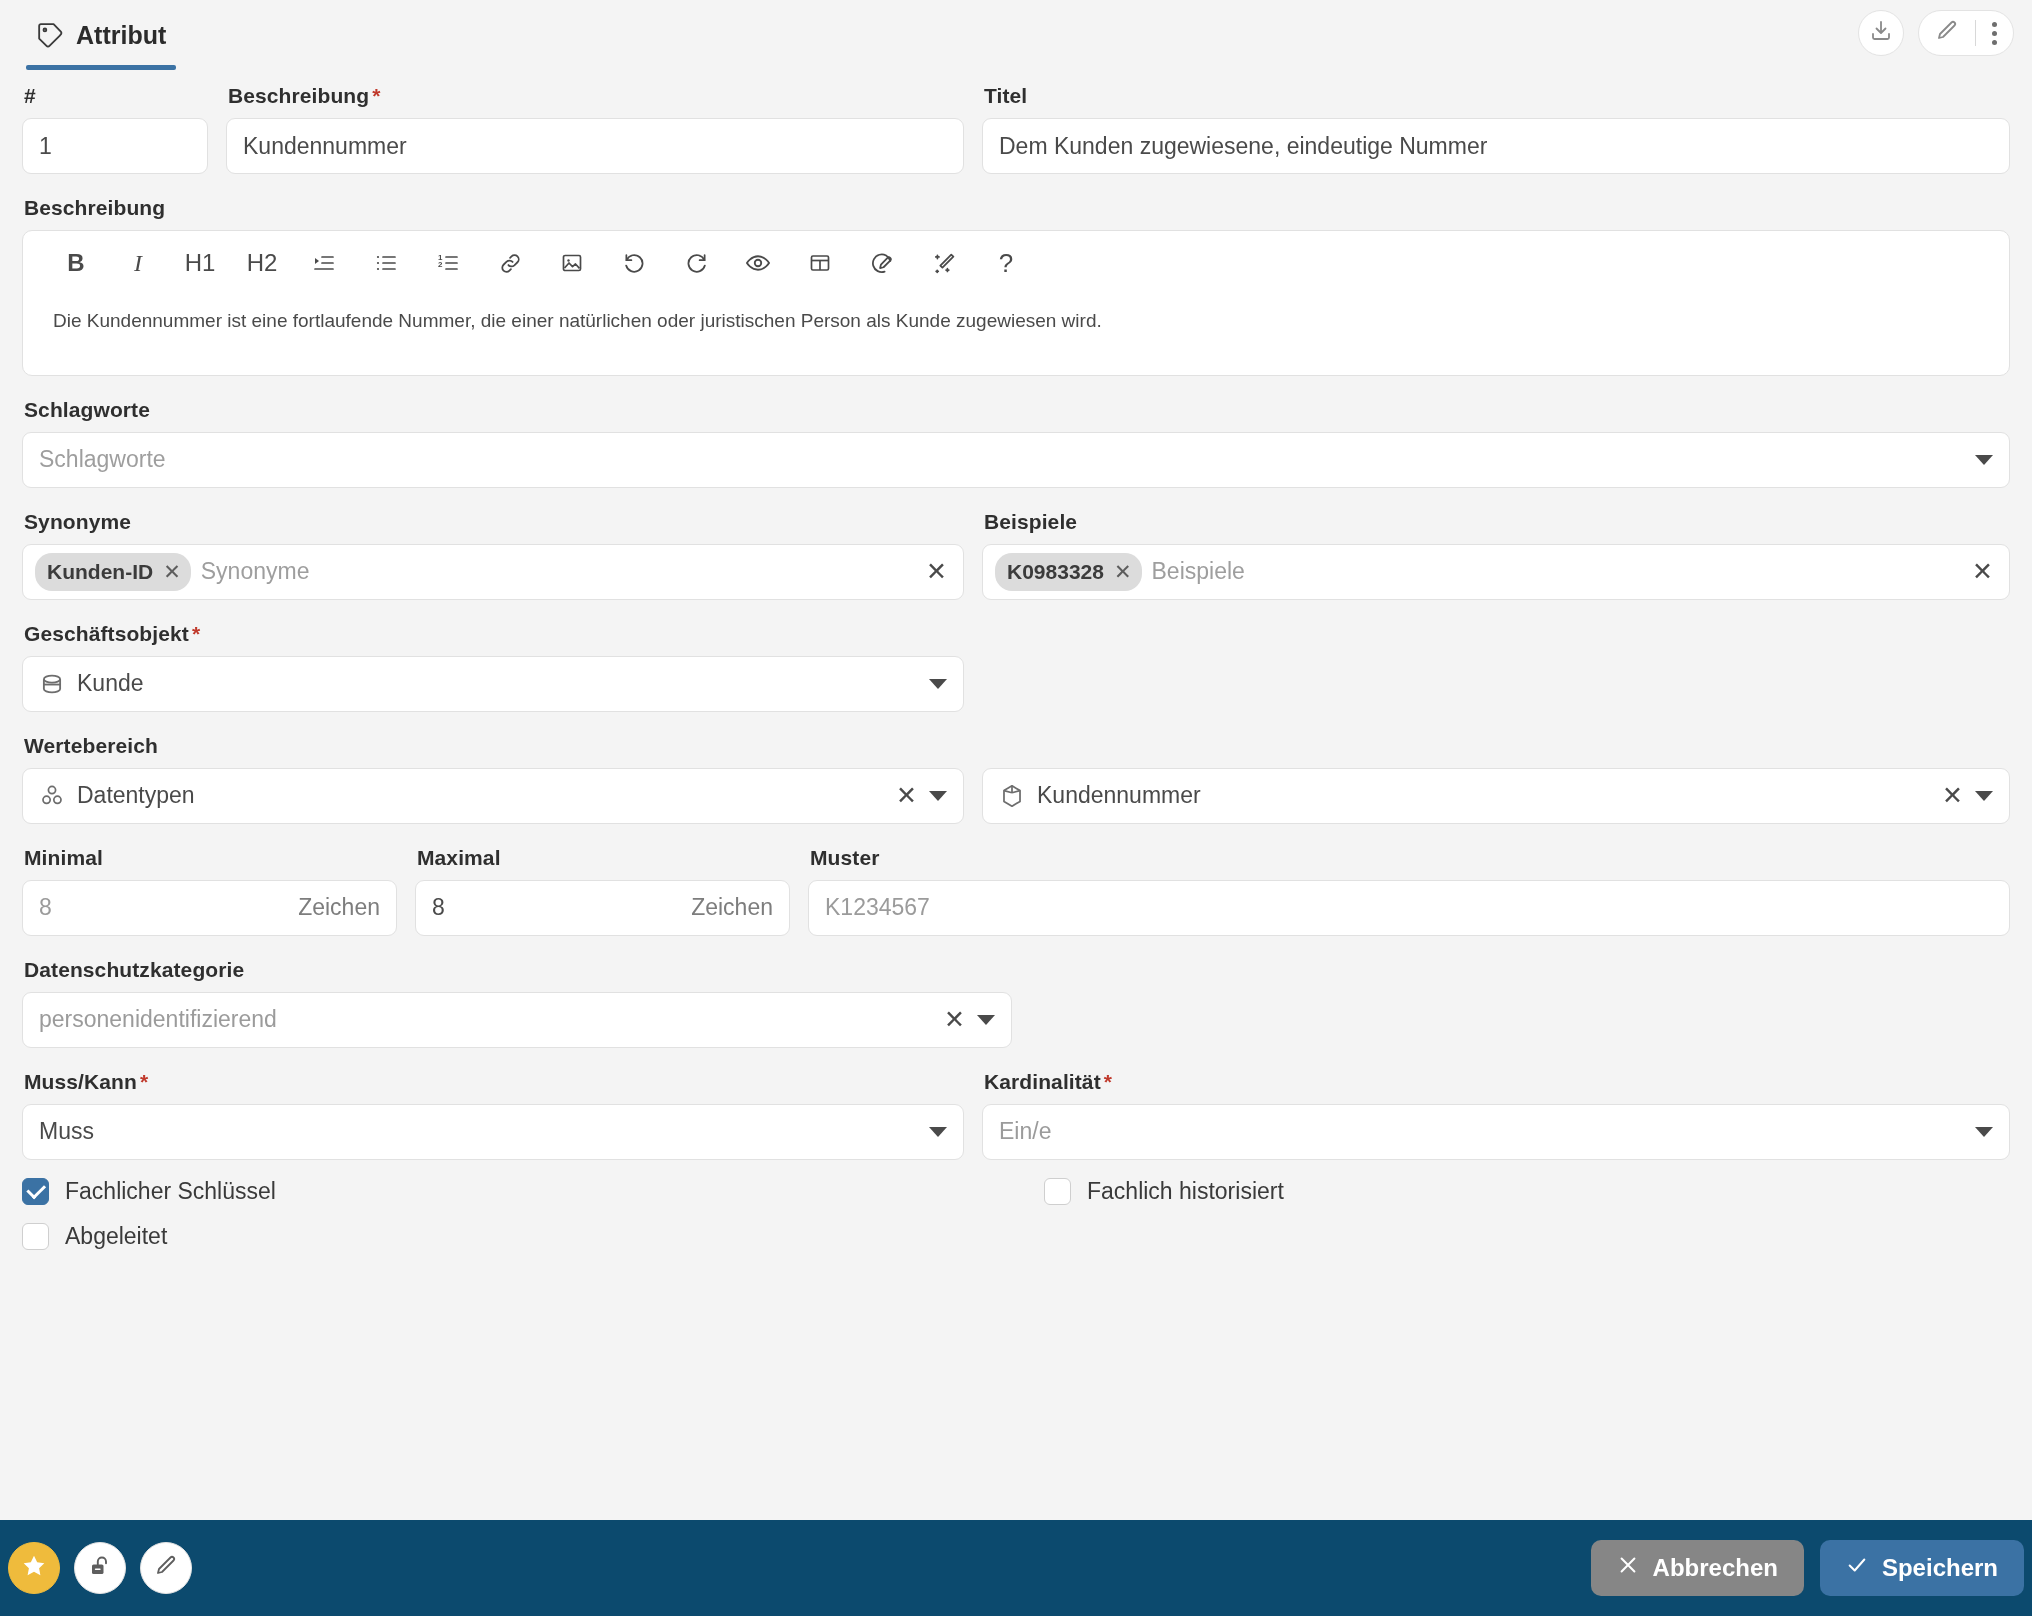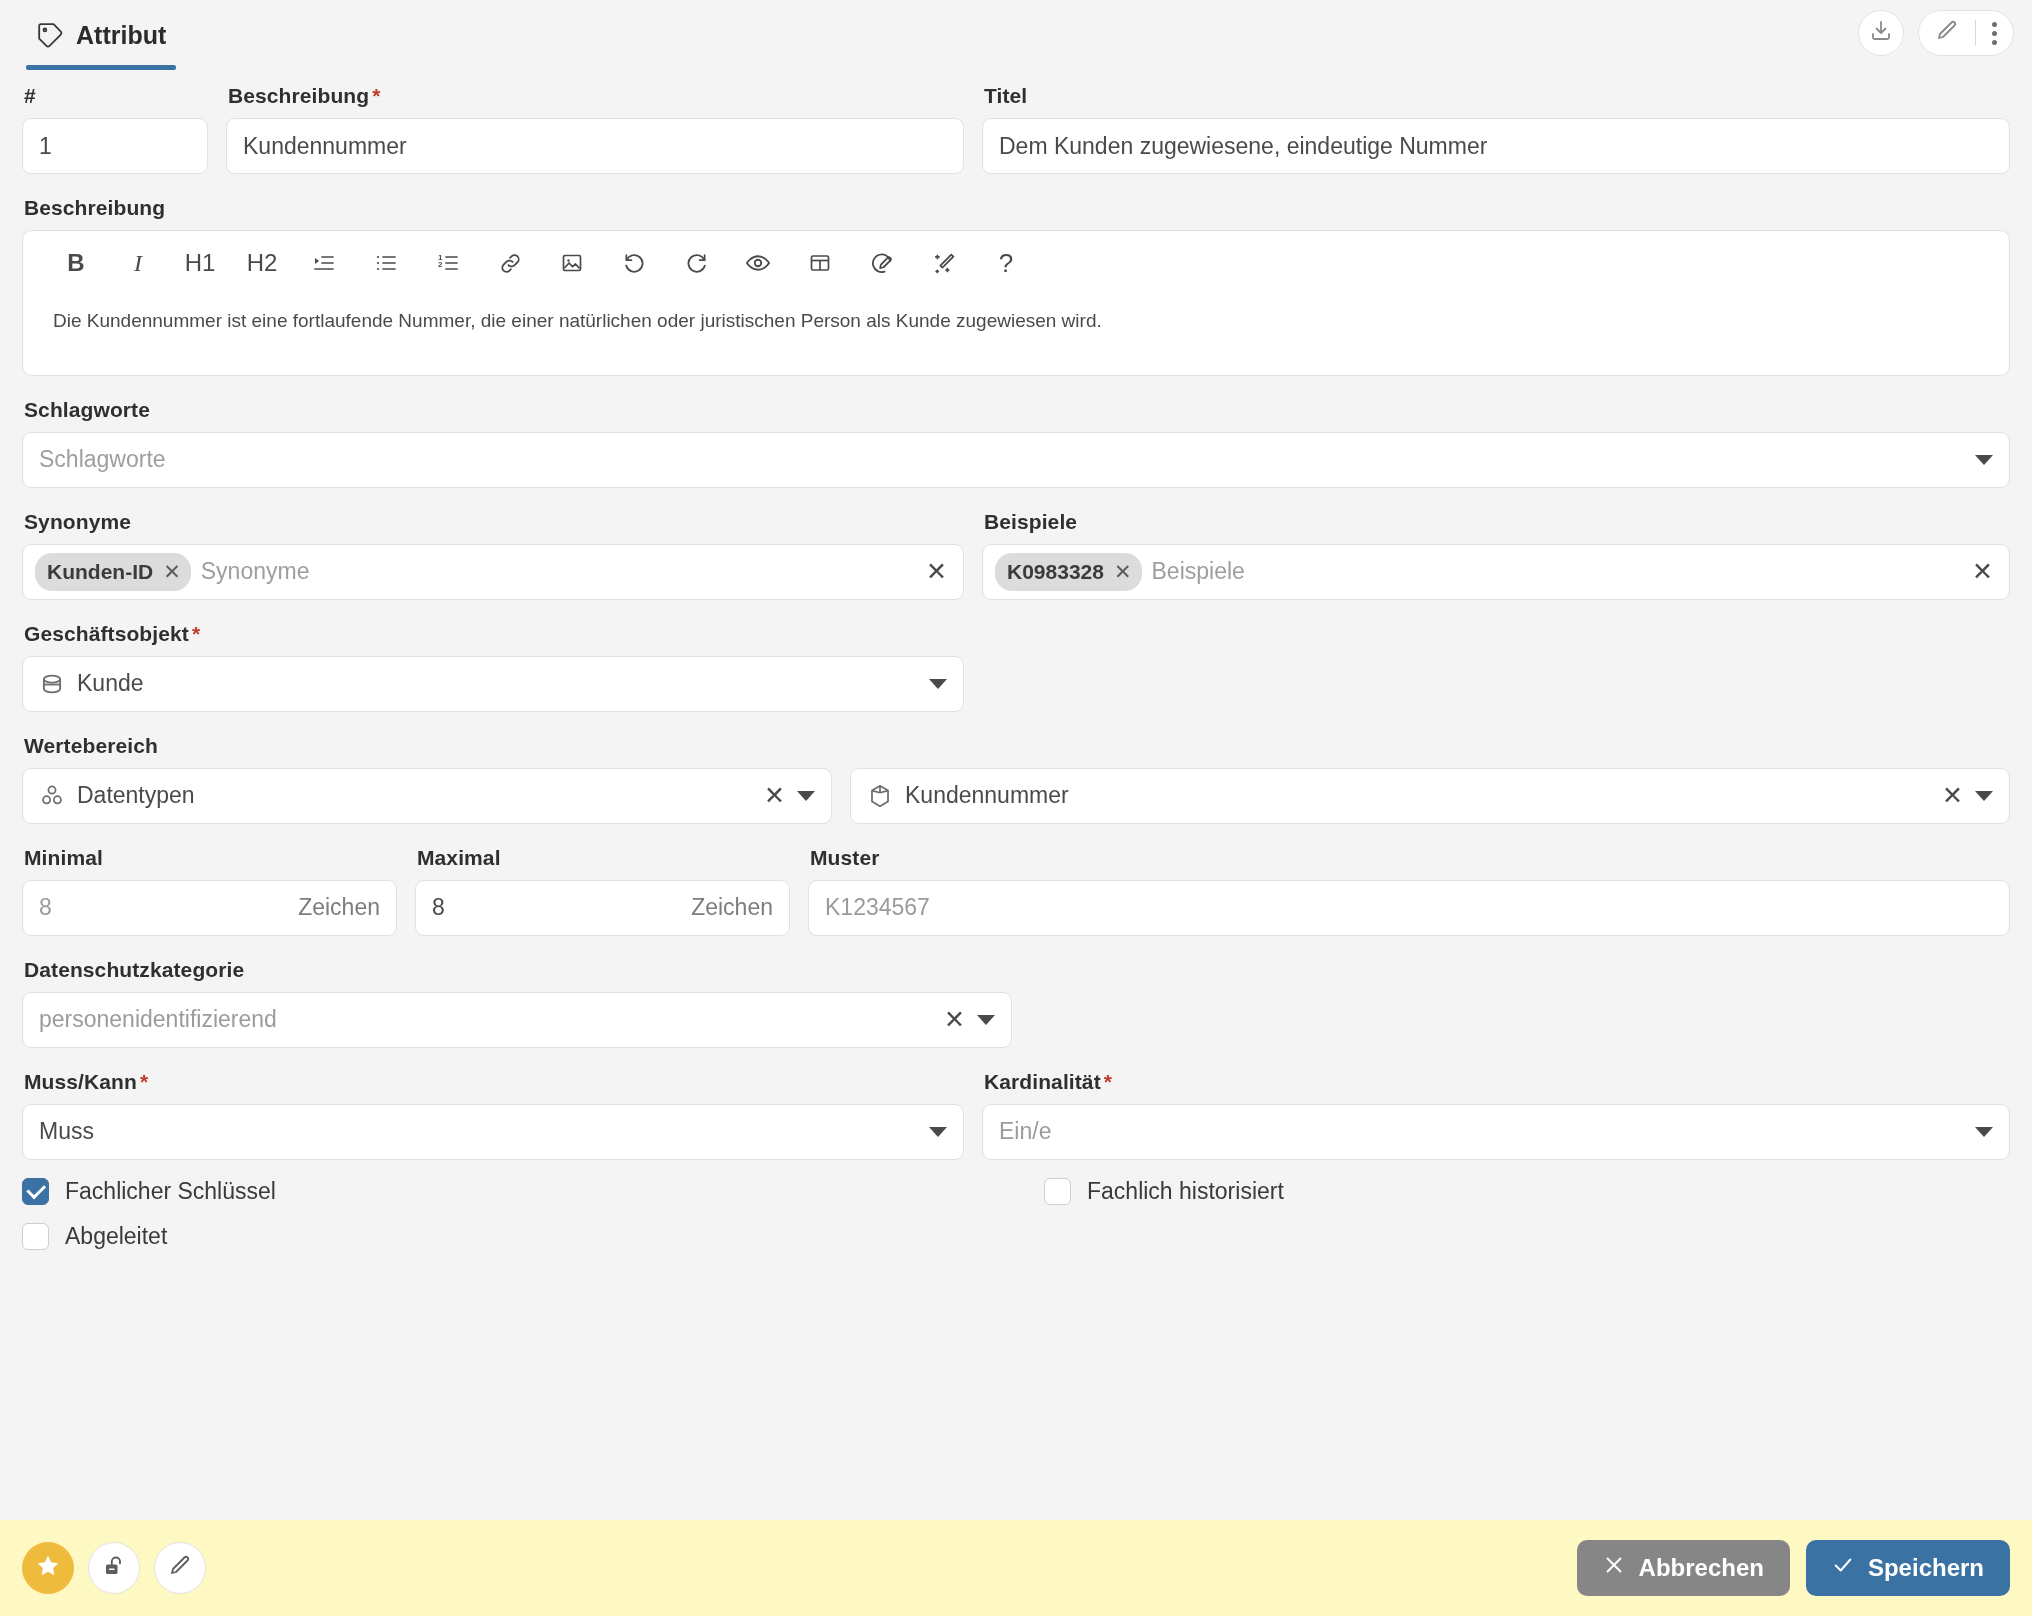--- a/index.html
+++ b/index.html
@@ -123,21 +123,21 @@
   .cbox.checked { background:#3b72a4; border-color:#3b72a4; }
   .cbox.checked::after {
     content:""; width:8px; height:14px; border:solid #fff; border-width:0 3px 3px 0;
     transform: rotate(45deg) translate(-1px,-2px);
   }
   .cblabel { font-size:23px; color:#3a3a3a; }
 
   
   .bottombar {
     position:absolute; left:0; right:0; bottom:0; height: 96px;
-    display:flex; align-items:center; padding: 0 22px; background:#fef9c3;
+    display:flex; align-items:center; padding: 0 8px; background:#0c4a6e;
   }
   .rbtn {
     width:52px; height:52px; border-radius:50%;
     display:flex; align-items:center; justify-content:center; cursor:pointer;
     background:#fff; border:1px solid #e3e3e3; color:#5e5e5e;
   }
   .rbtn.star { background:#efbb3c; border-color:#efbb3c; color:#fff; }
   .bottom-left { display:flex; align-items:center; gap:14px; }
   .bottom-right { margin-left:auto; display:flex; align-items:center; gap:16px; }
   .abtn {
@@ -352,21 +352,21 @@
           </svg>
         </span>
         <span class="fieldtext grow val">Kunde</span>
         <span class="caret"></span>
       </div>
     </div>
 
     <div class="block">
       <div class="label">Wertebereich</div>
       <div class="row">
-        <div class="field" style="width:810px">
+        <div class="field" style="width:942px">
           <span class="lead-icon">
             <svg width="26" height="26" viewBox="0 0 24 24" fill="none" stroke="#6d6d6d" stroke-width="1.6">
               <circle cx="12" cy="6.5" r="3.3"></circle>
                 <circle cx="7" cy="15.5" r="3.3"></circle>
                 <circle cx="17" cy="15.5" r="3.3"></circle>
             </svg>
           </span>
           <span class="fieldtext grow val">Datentypen</span>
           <span class="xbtn">✕</span>
           <span class="caret"></span>

